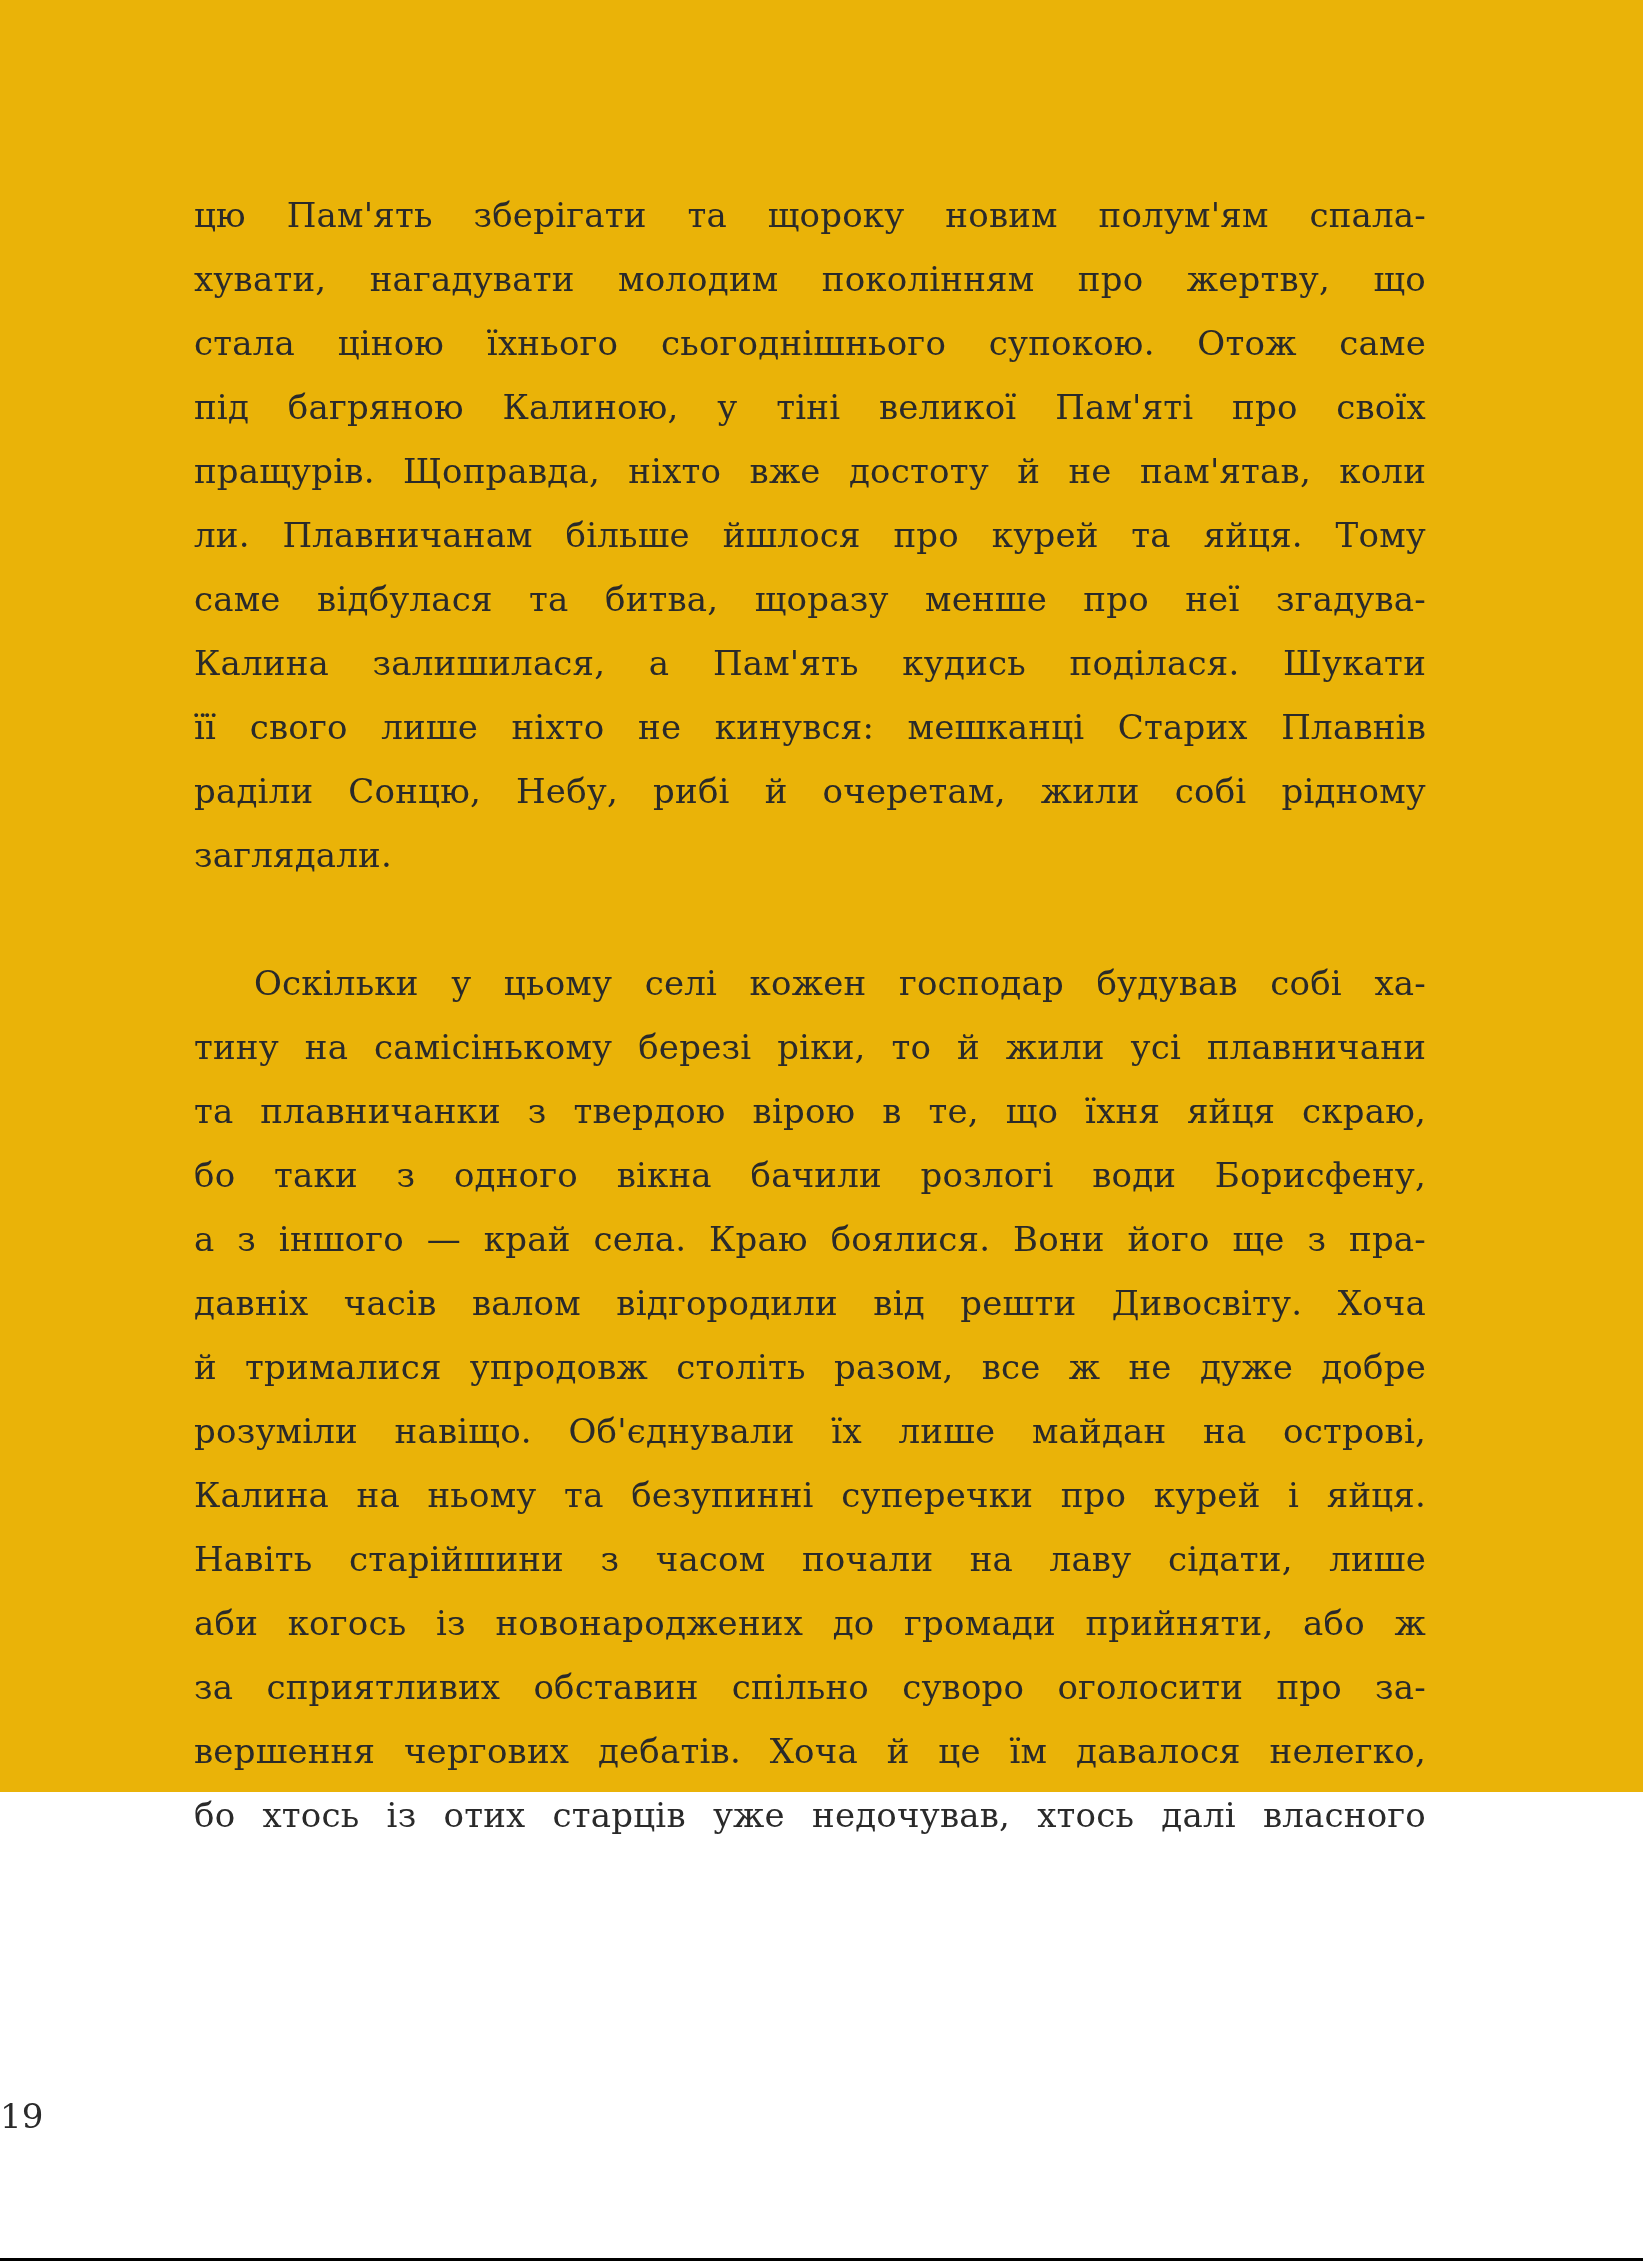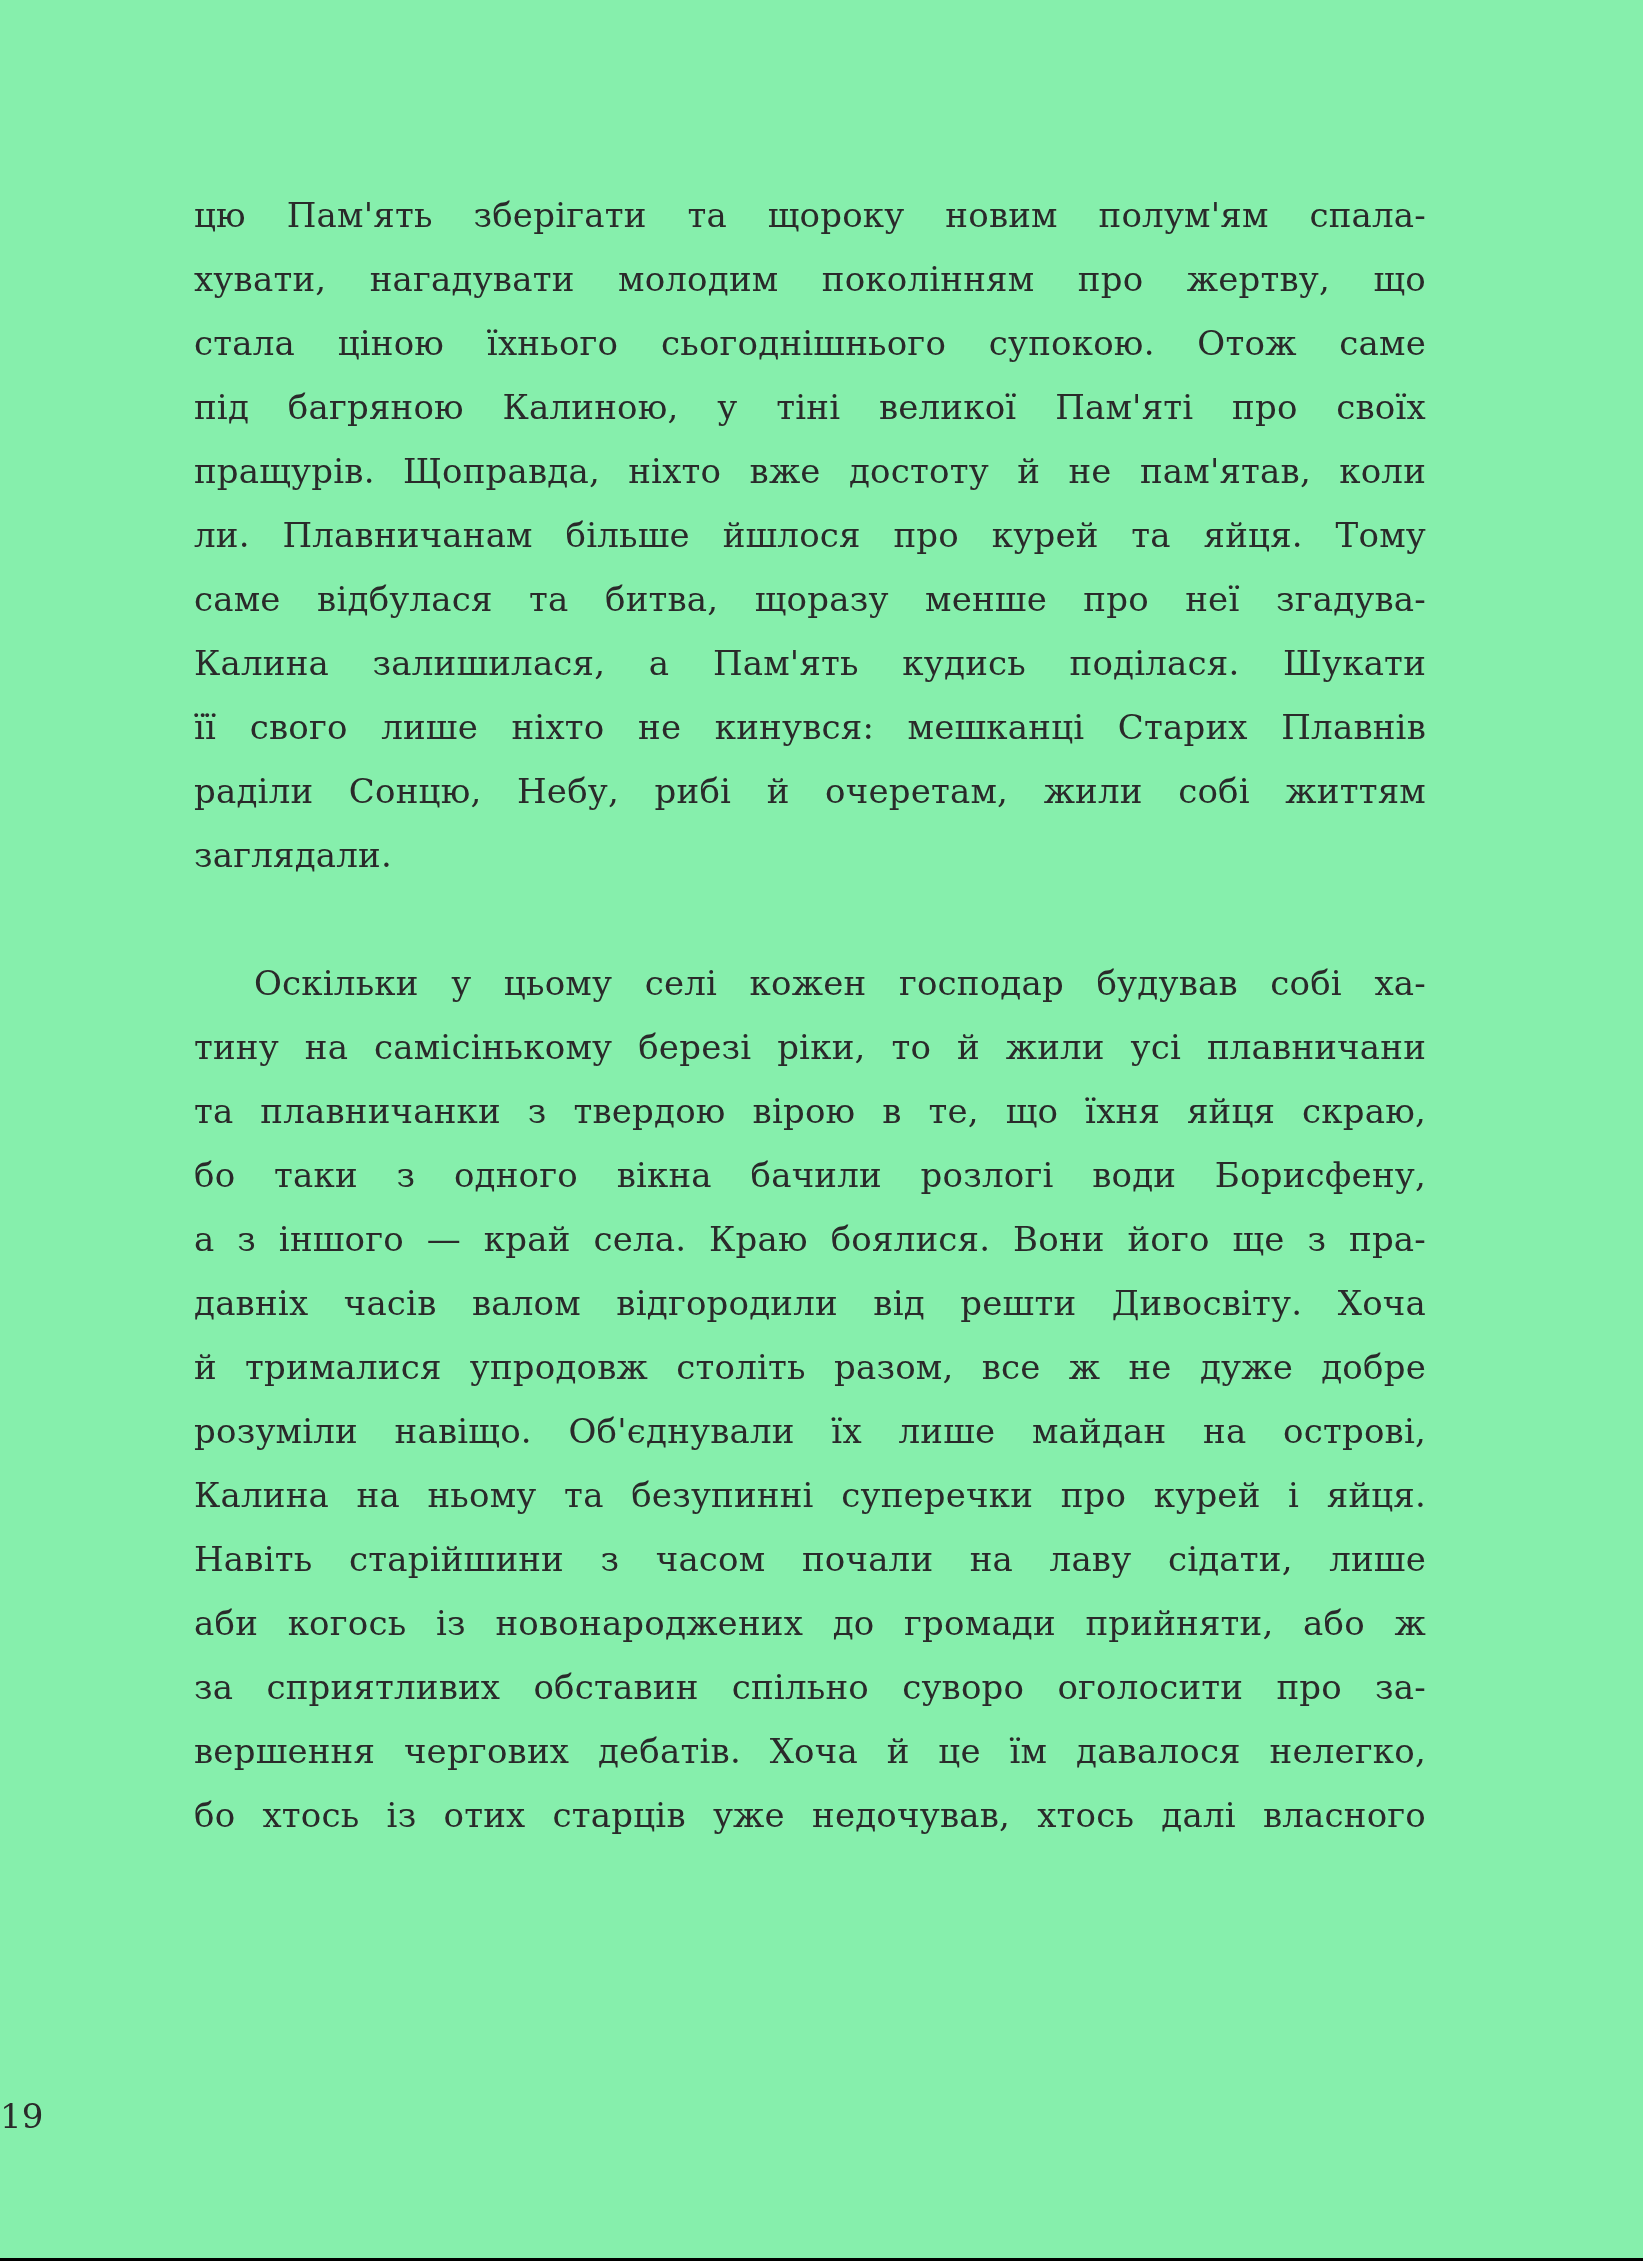--- a/index.html
+++ b/index.html
@@ -11,22 +11,22 @@
       width: 1643px;
       height: 2261px;
       position: relative;
       overflow: hidden;
     }
     .page {
       position: absolute;
       left: 0;
       top: 0;
       width: 1643px;
-      height: 2260px;
-      background: #86efac;
+      height: 1792px;
+      background: #eab308;
     }
     .text-column {
       position: absolute;
       left: 194px;
       top: 183px;
       width: 1232px;
       font-family: "DejaVu Serif", "Liberation Serif", serif;
       font-size: 34px;
       line-height: 64px;
       color: #2a2a2a;
@@ -81,21 +81,21 @@
     <div class="paragraph">
       <span class="line">цю Пам'ять зберігати та щороку новим полум'ям спала-</span>
       <span class="line">хувати, нагадувати молодим поколінням про жертву, що</span>
       <span class="line">стала ціною їхнього сьогоднішнього супокою. Отож саме</span>
       <span class="line">під багряною Калиною, у тіні великої Пам'яті про своїх</span>
       <span class="line">пращурів. Щоправда, ніхто вже достоту й не пам'ятав, коли</span>
       <span class="line">ли. Плавничанам більше йшлося про курей та яйця. Тому</span>
       <span class="line">саме відбулася та битва, щоразу менше про неї згадува-</span>
       <span class="line">Калина залишилася, а Пам'ять кудись поділася. Шукати</span>
       <span class="line">її свого лише ніхто не кинувся: мешканці Старих Плавнів</span>
-      <span class="line">раділи Сонцю, Небу, рибі й очеретам, жили собі життям</span>
+      <span class="line">раділи Сонцю, Небу, рибі й очеретам, жили собі рідному</span>
       <span class="line last">заглядали.</span>
     </div>
 
     <div class="paragraph-gap"></div>
 
     <div class="paragraph">
       <span class="line indent">Оскільки у цьому селі кожен господар будував собі ха-</span>
       <span class="line">тину на самісінькому березі ріки, то й жили усі плавничани</span>
       <span class="line">та плавничанки з твердою вірою в те, що їхня яйця скраю,</span>
       <span class="line">бо таки з одного вікна бачили розлогі води Борисфену,</span>

